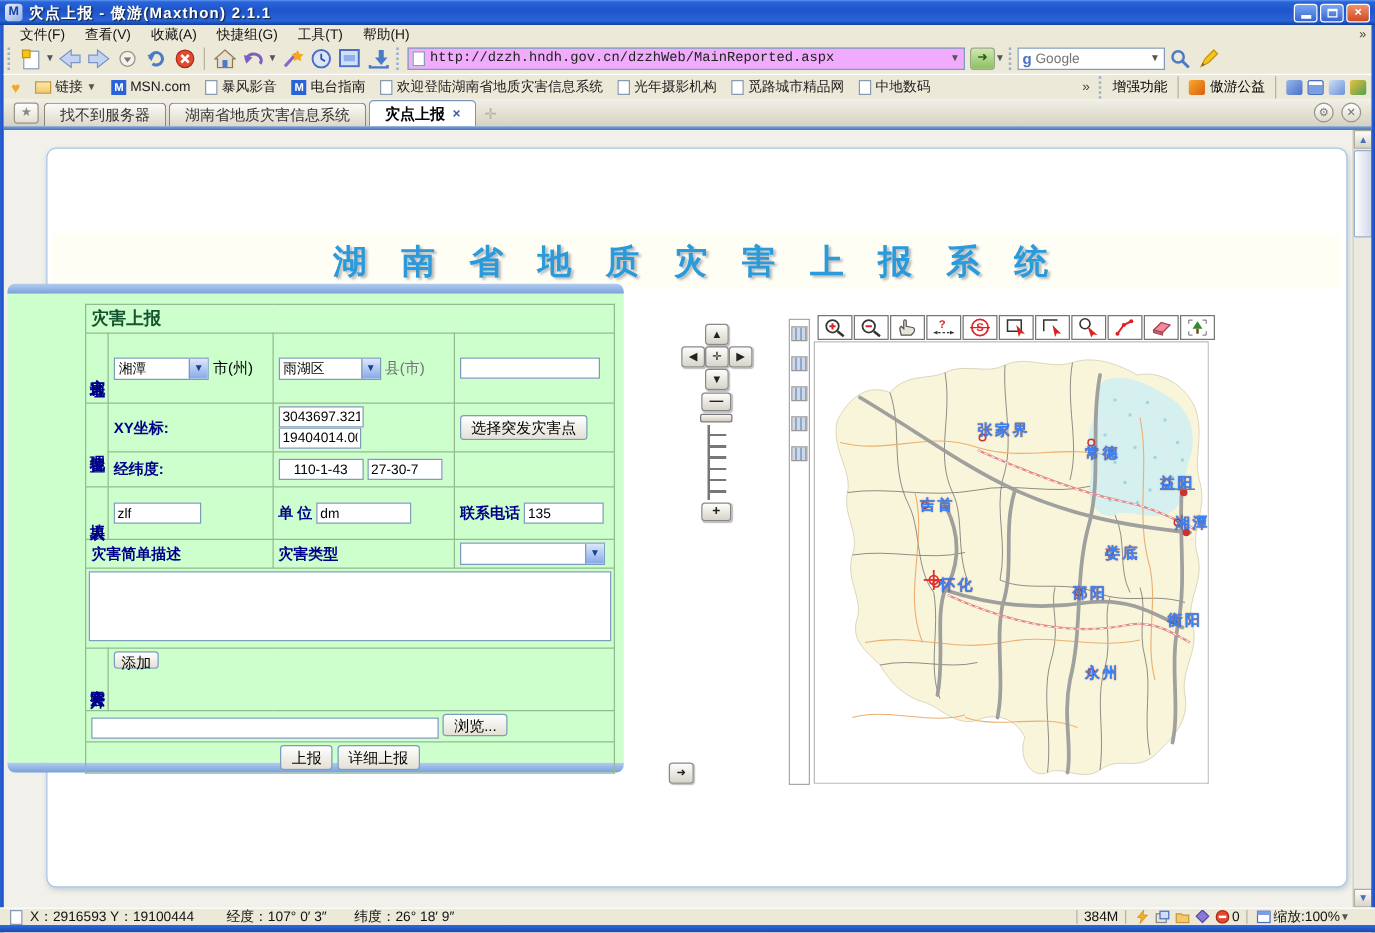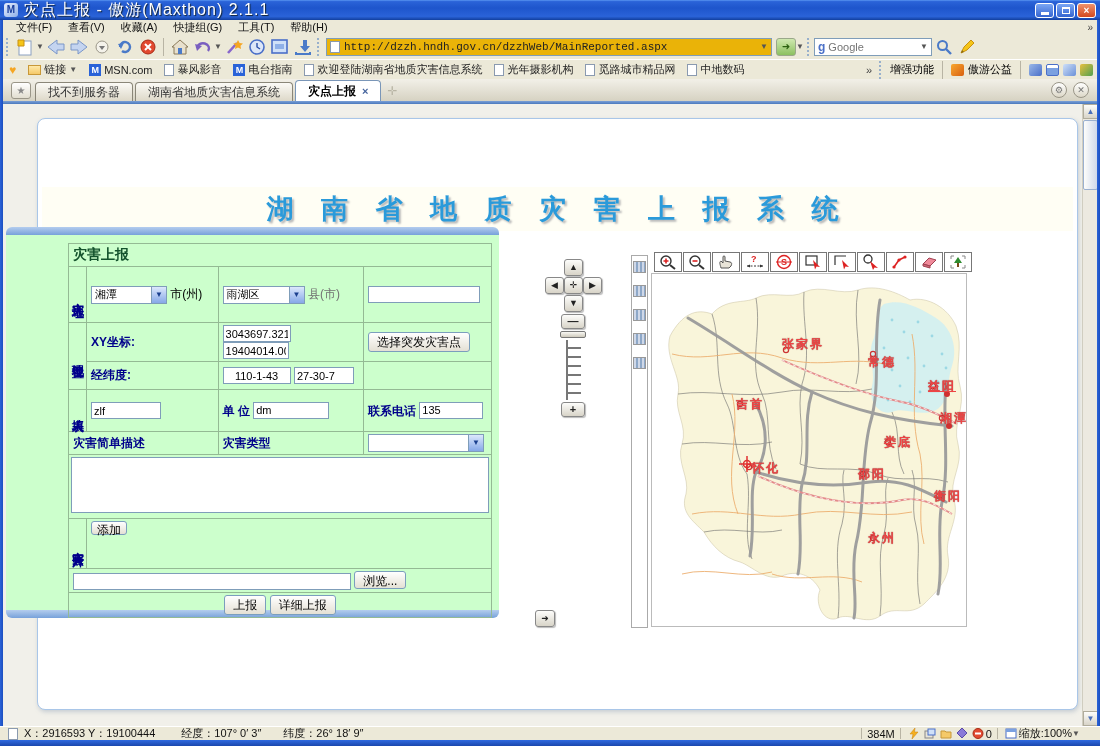--- a/index.html
+++ b/index.html
@@ -13,41 +13,41 @@
   #edge-left { left:0; top:0; width:3px; height:746px; }
   #edge-right { right:0; top:0; width:3px; height:746px; }
   #edge-bottom { left:0; top:740px; width:1100px; height:6px; background:linear-gradient(180deg,#2f6ae0,#1a47ad); }
 
   
   #title-bar { left:0; top:0; width:1100px; height:20px;
     background:linear-gradient(180deg,#5a96f2 0%, #2a63d8 8%, #1e55cc 40%, #2a63d8 82%, #123f9e 100%);
     color:#fff; display:flex; align-items:center; padding:0 4px; z-index:60; }
   #title-bar .app-icon { width:14px; height:14px; border-radius:3px; background:linear-gradient(135deg,#e8eefc,#8fb0e8);
     color:#1a3f9e; font-weight:bold; font-size:10px; text-align:center; line-height:14px; margin-right:5px; }
-  #title-text { font-weight:normal; font-size:16px; text-shadow:1px 1px 1px #123; letter-spacing:1px; }
+  #title-text { font-weight:bold; font-size:12px; text-shadow:1px 1px 1px #123; letter-spacing:1px; }
   .win-btns { margin-left:auto; display:flex; gap:2px; }
   .win-btn { width:19px; height:15px; border-radius:3px; border:1px solid #fff;
     background:linear-gradient(180deg,#7aa6f4,#3565d0); color:#fff; font-size:10px; line-height:13px; text-align:center; }
   .win-btn.close { background:linear-gradient(180deg,#f0926c,#d2491f); font-weight:bold; }
   .glyph-min { display:inline-block; width:8px; height:3px; background:#fff; margin-top:8px; }
   .glyph-restore { display:inline-block; width:8px; height:7px; border:1px solid #fff; border-top:2px solid #fff; margin-top:3px; }
 
   
   #menu-bar { left:3px; top:20px; width:1094px; height:14px; background:#ece9d8; display:flex; align-items:center;
     padding-left:6px; gap:2px; z-index:55; }
   .menu-item { padding:0 7px; font-size:11px; color:#111; }
   #menu-overflow { margin-left:auto; margin-right:4px; color:#444; font-size:10px; }
 
   
   #toolbar { left:3px; top:34px; width:1094px; height:25px; background:#ece9d8; display:flex; align-items:center; z-index:55; }
   .grip { width:4px; height:18px; border-left:2px dotted #98b0cc; margin:0 3px; }
   .tool-btn { width:23px; height:22px; display:flex; align-items:center; justify-content:center; border-radius:3px; }
   .tool-sep { width:1px; height:18px; background:#b8b4a4; margin:0 4px; }
   .mini-drop { width:8px; color:#555; font-size:8px; }
-  #url-box { width:446px; height:18px; background:#eab308; border:1px solid #7f9db9; display:flex; align-items:center; padding:0 3px; margin-left:2px; }
+  #url-box { width:446px; height:18px; background:#f0abfc; border:1px solid #7f9db9; display:flex; align-items:center; padding:0 3px; margin-left:2px; }
   #url-text { flex:1; font-size:11px; font-family:"Liberation Mono","DejaVu Sans Mono",monospace; color:#222; white-space:nowrap; overflow:hidden; }
   #go-btn { width:20px; height:18px; margin-left:4px; border:1px solid #9aa88a; border-radius:3px;
     background:linear-gradient(180deg,#cfe8b0,#8cc060); color:#2c6010; font-size:10px; text-align:center; line-height:16px; }
   #search-box { width:118px; height:18px; background:#fff; border:1px solid #7f9db9; display:flex; align-items:center; padding:0 3px; }
   #search-logo { font-weight:bold; color:#4a70c8; font-size:12px; margin-right:3px; }
   #search-input { border:0; outline:0; flex:1; width:70px; font-size:11px; color:#999; background:transparent; }
 
   
   #bookmarks-bar { left:3px; top:59px; width:1094px; height:20px; background:#ece9d8; display:flex; align-items:center;
     border-top:1px solid #fff; z-index:55; font-size:11px; }
@@ -119,21 +119,21 @@
     background:repeating-linear-gradient(180deg, transparent 0 7px, #777 7px 9px); z-index:11; }
   #collapse-btn { position:absolute; left:535px; top:610px; width:20px; height:17px; }
 
   
   #legend-strip { position:absolute; left:631px; top:255px; width:17px; height:373px; background:#fff; border:1px solid #aaa; z-index:11; }
   .legend-ico { width:13px; height:12px; margin:5px auto 0 auto; border:1px solid #999; background:
     repeating-linear-gradient(90deg,#cfd8e8 0 2px,#8ea8c8 2px 4px); }
   #map-toolbar { position:absolute; left:654px; top:252px; height:21px; display:flex; gap:1px; z-index:13; }
   .map-tool { width:28px; height:20px; background:#fff; border:1px solid #777; display:flex; align-items:center; justify-content:center; }
   #map-view { position:absolute; left:651px; top:273px; width:316px; height:354px; background:#fff; border:1px solid #bbb; overflow:hidden; z-index:10; }
-  .city-label { position:absolute; color:#ef4444; font-weight:bold; font-size:12px; letter-spacing:2px; text-shadow:0 0 1px #733; white-space:nowrap; }
+  .city-label { position:absolute; color:#3b82f6; font-weight:bold; font-size:12px; letter-spacing:2px; text-shadow:0 0 1px #733; white-space:nowrap; }
 
   
   #status-bar { left:0; top:726px; width:1100px; height:14px; background:#ece9d8; border-top:1px solid #fff; display:flex; align-items:center; z-index:60; font-size:11px; color:#111; }
   .st-sep { width:1px; height:11px; background:#b8b4a4; margin:0 5px; }
   .st-ico { width:12px; height:11px; display:inline-block; margin:0 2px; }
   #status-right { margin-left:auto; display:flex; align-items:center; padding-right:20px; }
 </style>
 </head>
 <body>
 

